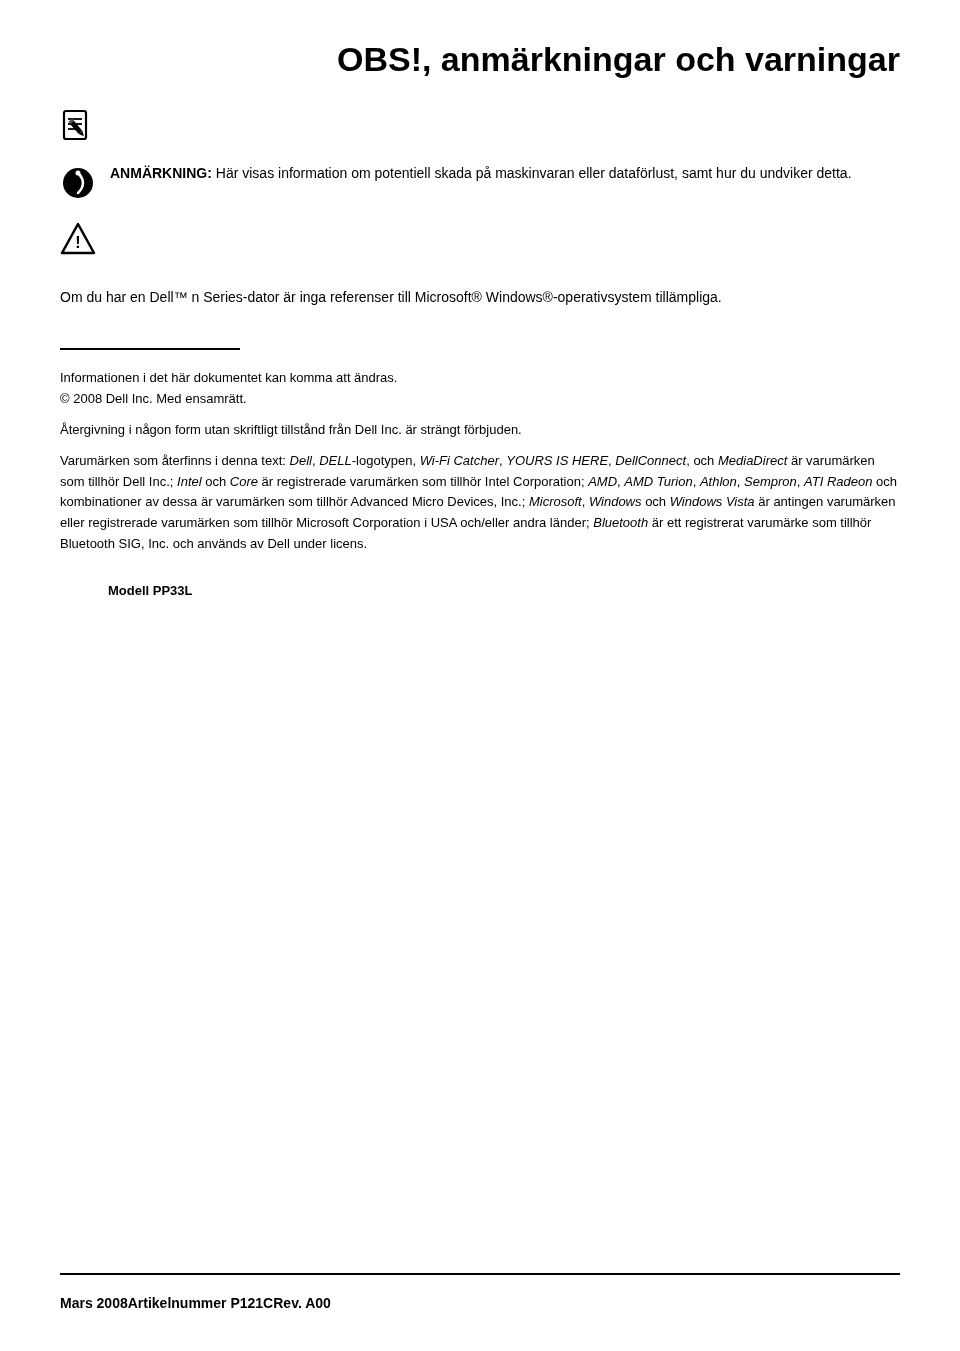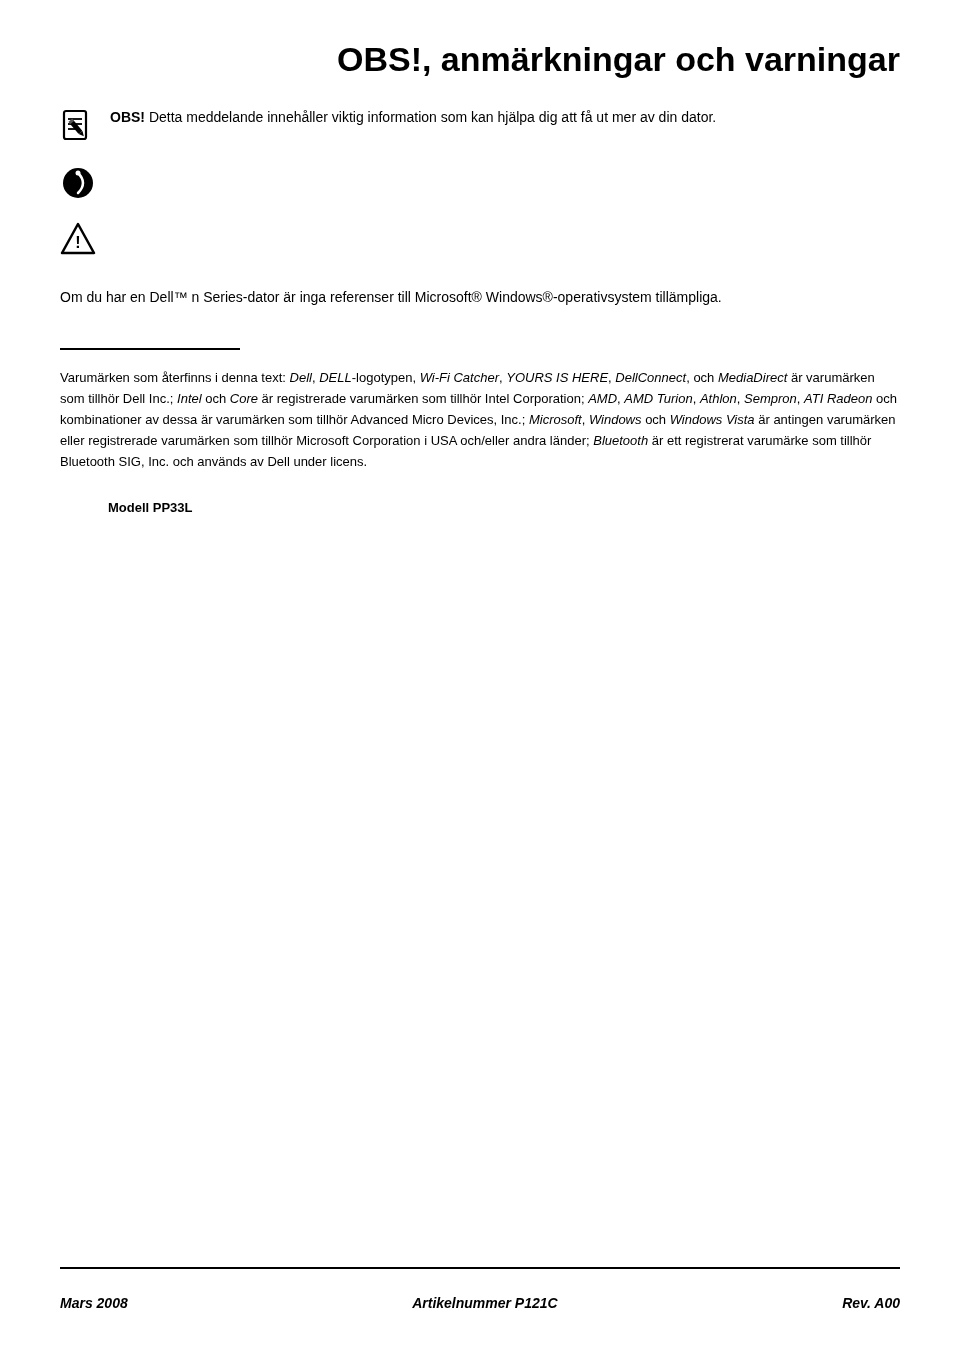--- a/index.html
+++ b/index.html
@@ -60,29 +60,28 @@
     .model-label {
       font-size: 13px;
       font-weight: bold;
       margin: 28px 0 18px 0;
       padding-left: 48px;
     }
     .bottom-bar {
       display: flex;
       flex-direction: row;
       align-items: flex-end;
-      justify-content: space-between;
+      justify-content: flex-start;
       border-top: 2px solid #000;
-      padding-top: 26px;
+      padding-top: 20px;
       margin-top: auto;
       position: absolute;
       bottom: 40px;
       left: 60px;
       right: 60px;
-      font-style: italic;
     }
     .bottom-item {
       font-size: 14px;
       font-weight: bold;
     }
   </style>
 </head>
 <body>
 
 <h1 class="page-title">OBS!, anmärkningar och varningar</h1>
@@ -96,53 +95,58 @@
       <line x1="8" y1="15" x2="22" y2="15" stroke="#000" stroke-width="1.8"></line>
       <line x1="8" y1="20" x2="18" y2="20" stroke="#000" stroke-width="1.8"></line>
 
       <g transform="translate(17,20) rotate(-40)">
         <rect x="-2" y="-9" width="5" height="14" rx="1" fill="#000"></rect>
         <polygon points="-2,5 3,5 0.5,10" fill="#000"></polygon>
         <rect x="-2" y="-11" width="5" height="3" rx="0.5" fill="#555"></rect>
       </g>
     </svg>
   </div>
-  <div class="notice-text">
-    <strong>OBS!</strong>
-    <span>Detta meddelande innehåller viktig information som kan hjälpa dig att få ut mer av din dator.</span>
-  </div>
 </div>
 
 <div class="notice-block">
   <div class="notice-icon">
     
     <svg width="36" height="36" viewBox="0 0 36 36" xmlns="http://www.w3.org/2000/svg">
       <circle cx="18" cy="18" r="15" fill="#000"></circle>
       <path d="M18 8 Q28 18 18 28" fill="none" stroke="#fff" stroke-width="2.5" stroke-linecap="round"></path>
       <circle cx="18" cy="8" r="2.5" fill="#fff"></circle>
     </svg>
+  </div>
+  <div class="notice-text">
+    <strong>ANMÄRKNING:</strong>
+    <span>Här visas information om potentiell skada på maskinvaran eller dataförlust, samt hur du undviker detta.</span>
   </div>
 </div>
 
 <div class="notice-block">
   <div class="notice-icon">
     
     <svg width="36" height="36" viewBox="0 0 36 36" xmlns="http://www.w3.org/2000/svg">
       <polygon points="18,3 34,32 2,32" fill="none" stroke="#000" stroke-width="2.5" stroke-linejoin="round"></polygon>
       <text x="18" y="27" text-anchor="middle" font-size="16" font-weight="bold" font-family="Arial" fill="#000">!</text>
     </svg>
   </div>
 </div>
 
 <p class="body-text">Om du har en Dell™ n Series-dator är inga referenser till Microsoft® Windows®-operativsystem tillämpliga.</p>
 
 <hr class="divider-line">
 
 <div class="footer-text">
   <p>
+    <span>Informationen i det här dokumentet kan komma att ändras.</span><br>
+    <span>© 2008 Dell Inc. Med ensamrätt.</span>
+  </p>
+  <p>Återgivning i någon form utan skriftligt tillstånd från Dell Inc. är strängt förbjuden.</p>
+  <p>
     Varumärken som återfinns i denna text: <em>Dell</em>, <em>DELL</em>-logotypen, <em>Wi-Fi Catcher</em>, <em>YOURS IS HERE</em>, <em>DellConnect</em>, och <em>MediaDirect</em> är varumärken som tillhör Dell Inc.; <em>Intel</em> och <em>Core</em> är registrerade varumärken som tillhör Intel Corporation; <em>AMD</em>, <em>AMD Turion</em>, <em>Athlon</em>, <em>Sempron</em>, <em>ATI Radeon</em> och kombinationer av dessa är varumärken som tillhör Advanced Micro Devices, Inc.; <em>Microsoft</em>, <em>Windows</em> och <em>Windows Vista</em> är antingen varumärken eller registrerade varumärken som tillhör Microsoft Corporation i USA och/eller andra länder; <em>Bluetooth</em> är ett registrerat varumärke som tillhör Bluetooth SIG, Inc. och används av Dell under licens.
   </p>
 </div>
 
 <div class="model-label">Modell PP33L</div>
 
 <div class="bottom-bar">
   <span class="bottom-item">Mars 2008</span>
   <span class="bottom-item">Artikelnummer P121C</span>
   <span class="bottom-item">Rev. A00</span>

